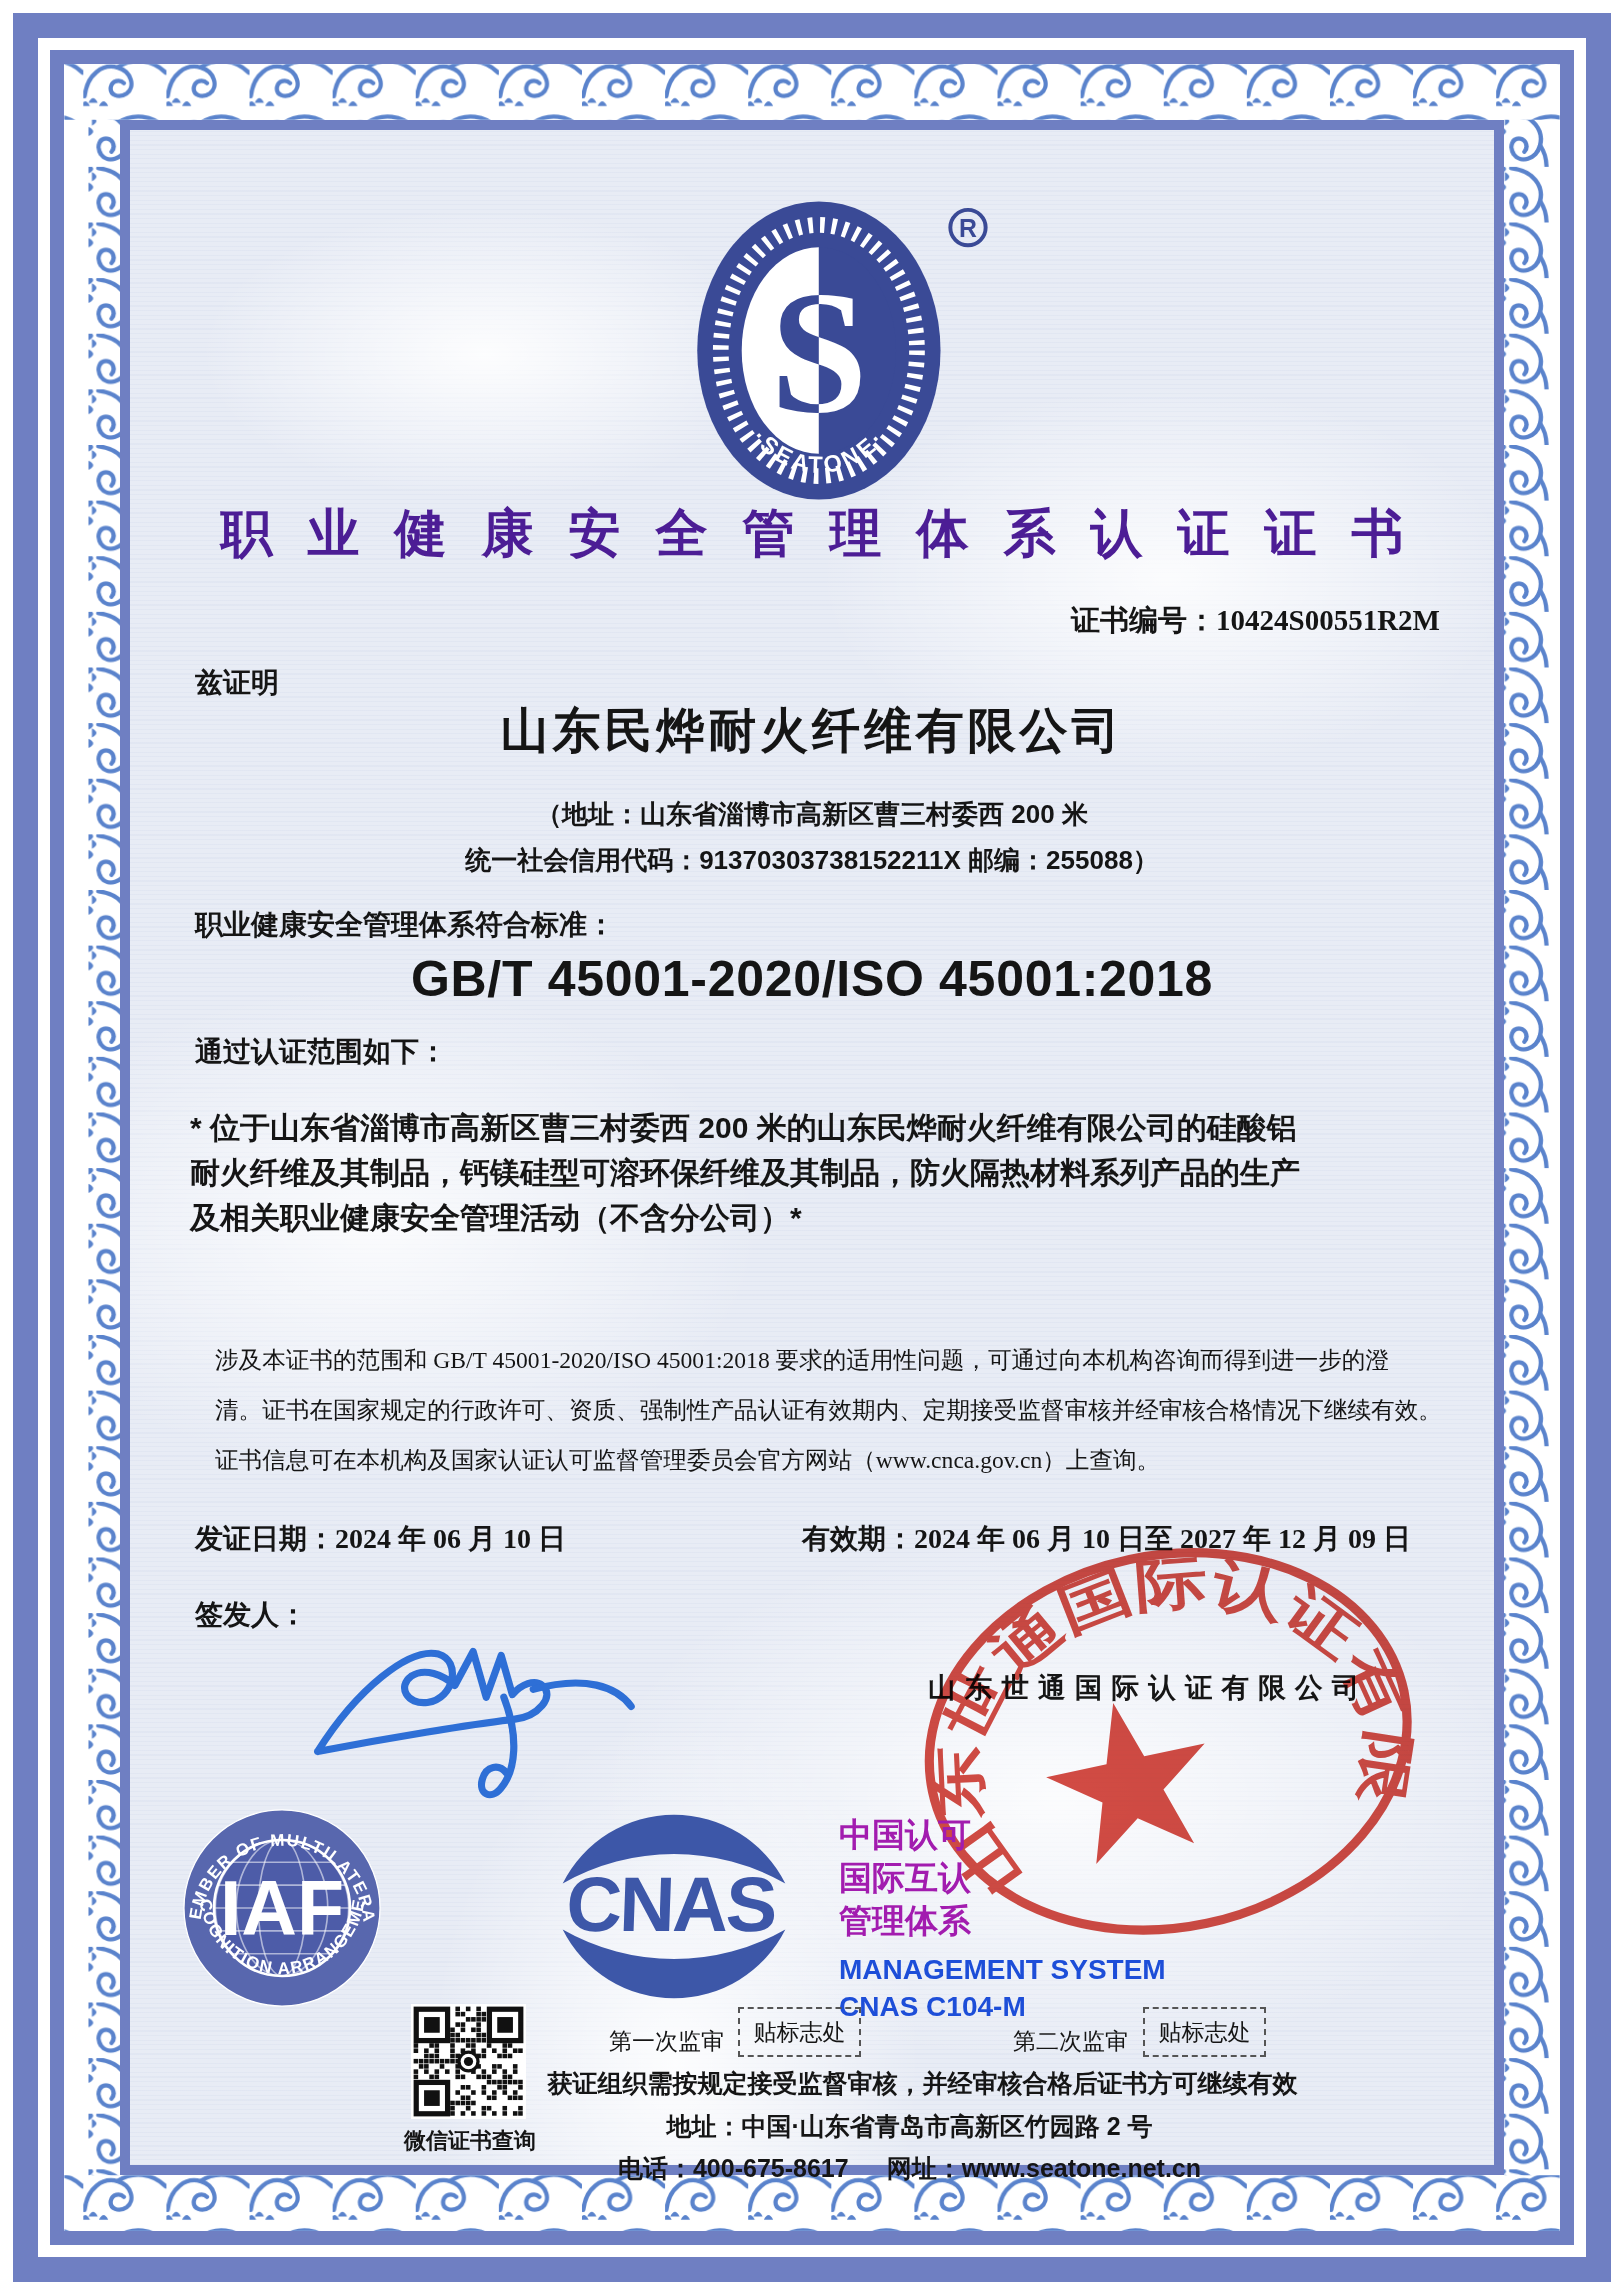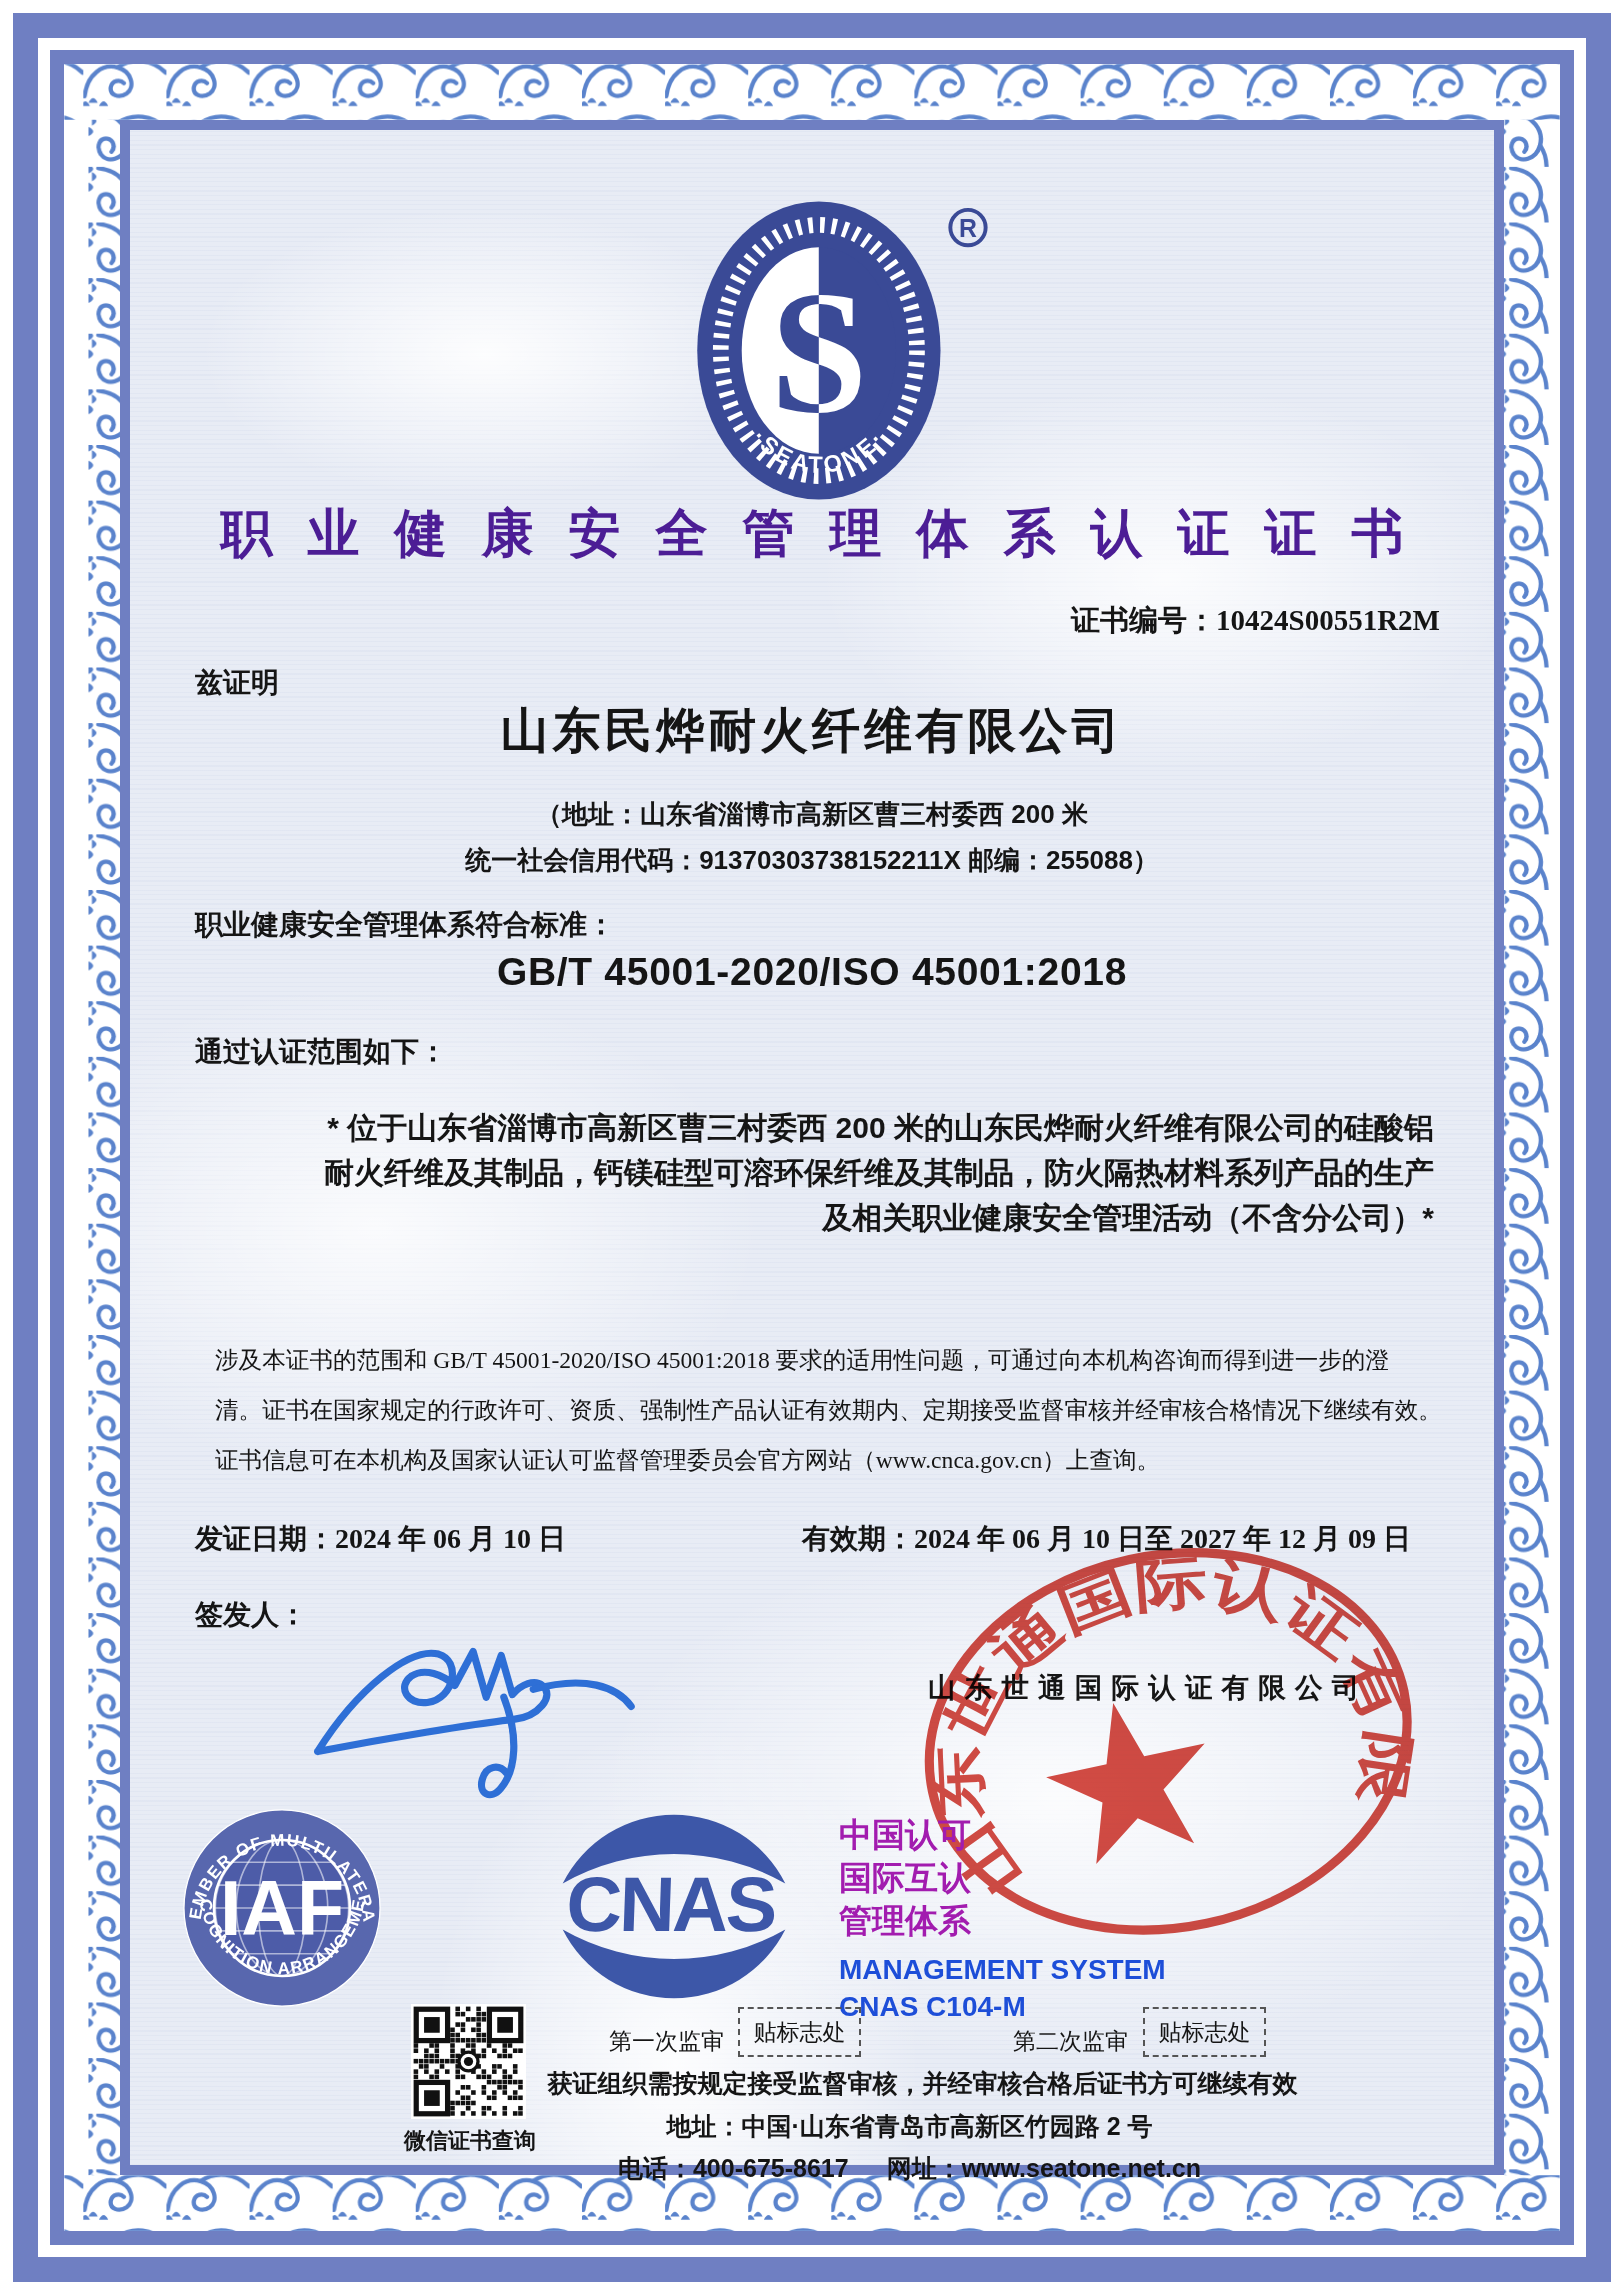--- a/index.html
+++ b/index.html
@@ -21,22 +21,22 @@
       repeating-linear-gradient(0deg, rgba(140,160,205,.07) 0 1.3px, rgba(255,255,255,0) 1.3px 4.6px),
       #e8ecf5;
   }
   .serif{font-family:"Liberation Serif",serif;}
   .center{text-align:center;width:100%;left:0;}
   .title{font-size:52px;font-weight:bold;letter-spacing:35px;color:#4c1d95;}
   .certno{font-size:29px;font-weight:bold;}
   .company{font-size:48px;font-weight:bold;letter-spacing:3.9px;}
   .line40{font-size:26px;font-weight:bold;}
   .label42{font-size:28px;font-weight:bold;font-family:"Liberation Serif",serif;}
-  .std{font-size:39px;font-weight:bold;letter-spacing:0.7px;}
-  .scope{font-size:30px;font-weight:bold;line-height:45px;text-align:right;}
+  .std{font-size:50px;font-weight:bold;letter-spacing:0.7px;}
+  .scope{font-size:30px;font-weight:bold;line-height:45px;text-align:left;}
   .disc{font-size:23.6px;line-height:50px;font-family:"Liberation Serif",serif;}
   .sup-box{border:2px dashed #555;width:119px;height:46px;display:flex;align-items:center;justify-content:center;font-size:23px;}
   .sup-lbl{font-size:23px;}
   .foot{font-size:25px;font-weight:bold;}
   .cnas-cjk{font-size:33px;font-weight:bold;line-height:43px;color:#a21caf;}
   .cnas-en{font-size:28px;font-weight:bold;line-height:37px;color:#1d4ed8;}
 </style>
 </head>
 <body>
 

